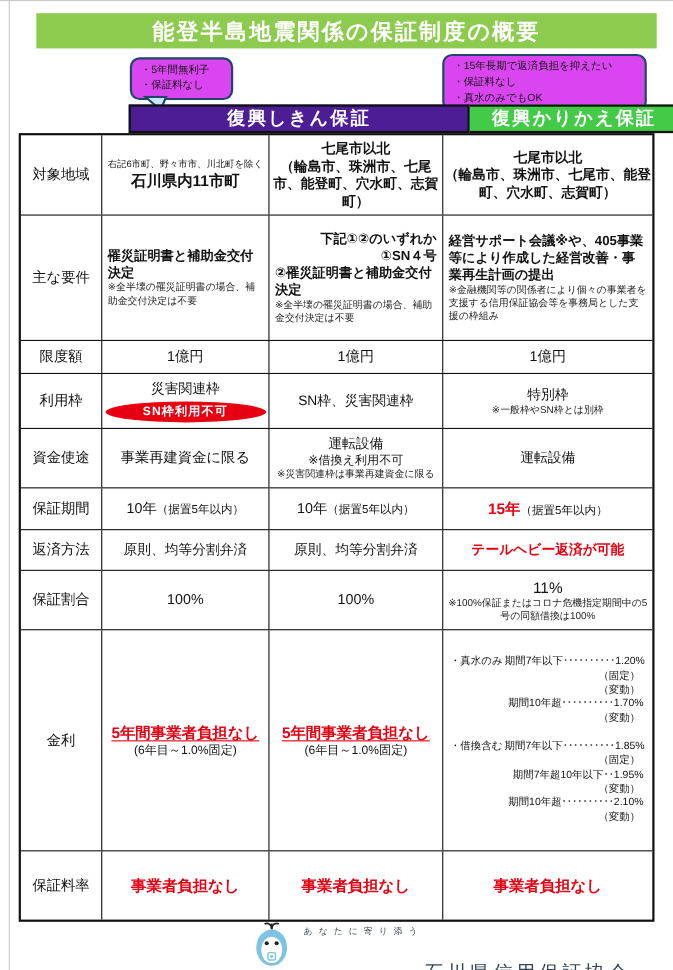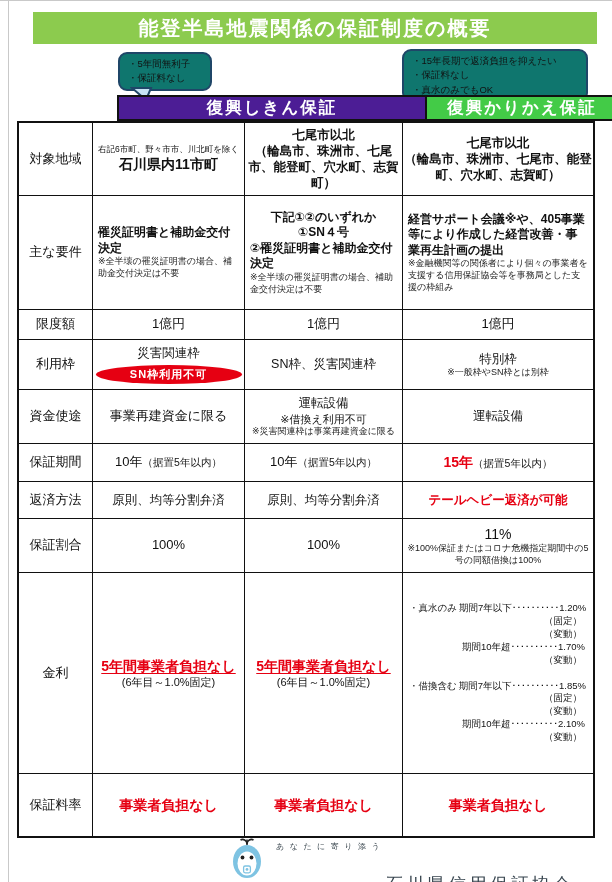--- a/index.html
+++ b/index.html
@@ -5,39 +5,39 @@
   * { margin:0; padding:0; box-sizing:border-box; }
   body { background:#ffffff; font-family:"Liberation Sans","DejaVu Sans",sans-serif; }
   .page { position:relative; width:612px; height:882px; background:#fff; overflow:hidden; color:#111; }
   .edge-top  { position:absolute; left:0; top:0; width:612px; height:1px; background:#c9c9c9; }
   .edge-left { position:absolute; left:8px; top:0; width:1px; height:882px; background:#c9c9c9; }
 
   .title-bar { position:absolute; left:33px; top:12px; width:564px; height:32px; background:#8CCB4E;
     display:flex; align-items:center; justify-content:center; color:#fff; font-weight:bold;
     font-size:20px; letter-spacing:2px; }
 
-  .callout { position:absolute; background:#0f766e; border:2px solid #1F4668; border-radius:9px;
+  .callout { position:absolute; background:#d946ef; border:2px solid #1F4668; border-radius:9px;
     font-size:9.5px; line-height:1.5; padding:3px 8px; color:#111; }
   .callout-left  { left:118px; top:52px; width:94px; }
   .callout-right { left:402px; top:49px; width:186px; }
   .tail { position:absolute; bottom:-13px; left:10px; }
 
   .col-headers { position:absolute; left:93px; top:95px; display:flex; }
   .colhead { height:26px; border:2px solid #111; display:flex; align-items:center; justify-content:center;
     color:#fff; font-weight:bold; font-size:16.5px; letter-spacing:2px; }
   .colhead.orange { width:310px; background:#4c1d95;margin-left:24px; }
   .colhead.green  { width:192px; background:#43CB47; border-left:none; }
 
   .gtable { position:absolute; left:17px; top:121px; width:578px; border:2px solid #111; background:#fff; }
   .trow { display:flex; border-bottom:1px solid #111; }
   .trow:last-child { border-bottom:none; }
   .cell { display:flex; flex-direction:column; align-items:center; justify-content:center;
     border-right:1px solid #111; text-align:center; line-height:1.3; }
   .cell:last-child { border-right:none; }
-  .cell.left { align-items:center; text-align:left; padding:4px 5px; }
+  .cell.left { align-items:flex-end; text-align:left; padding:4px 5px; }
   .w-lbl{width:74px} .w-a{width:152px} .w-b{width:158px} .w-c{width:190px}
   .r-taisho{height:73px} .r-youken{height:114px} .r-gendo{height:30px} .r-riyou{height:50px}
   .r-shikin{height:54px} .r-kikan{height:38px} .r-hensai{height:37px} .r-wariai{height:54px}
   .r-kinri{height:201px} .r-ryoritsu{height:62px}
   .lbl { font-size:13px; }
   .b { font-weight:bold; }
   .red { color:#E60012; }
   .ul { text-decoration:underline; text-underline-offset:2px; }
   .f14{font-size:14px} .f13{font-size:13px} .f125{font-size:12.5px} .f12{font-size:12px}
   .f11{font-size:11px} .f105{font-size:10.5px} .f85{font-size:8.5px}
@@ -224,20 +224,23 @@
         <div class="rate-line">
             <span class="rate-main">期間10年超･･････････1.70%</span>
           </div>
         <div class="rate-note">（変動）</div>
         <div class="rate-gap"></div>
         <div class="rate-line">
           <span class="rate-bullet">・借換含む</span>
           <span class="rate-main">期間7年以下･･････････1.85%</span>
         </div>
         <div class="rate-note">（固定）</div>
+        <div class="rate-line">
+            <span class="rate-main">期間7年超10年以下･･1.95%</span>
+          </div>
         <div class="rate-note">（変動）</div>
         <div class="rate-line">
             <span class="rate-main">期間10年超･･････････2.10%</span>
           </div>
         <div class="rate-note">（変動）</div>
       </div>
     </div>
 
     <div class="trow r-ryoritsu">
       <div class="cell w-lbl lbl">保証料率</div>

